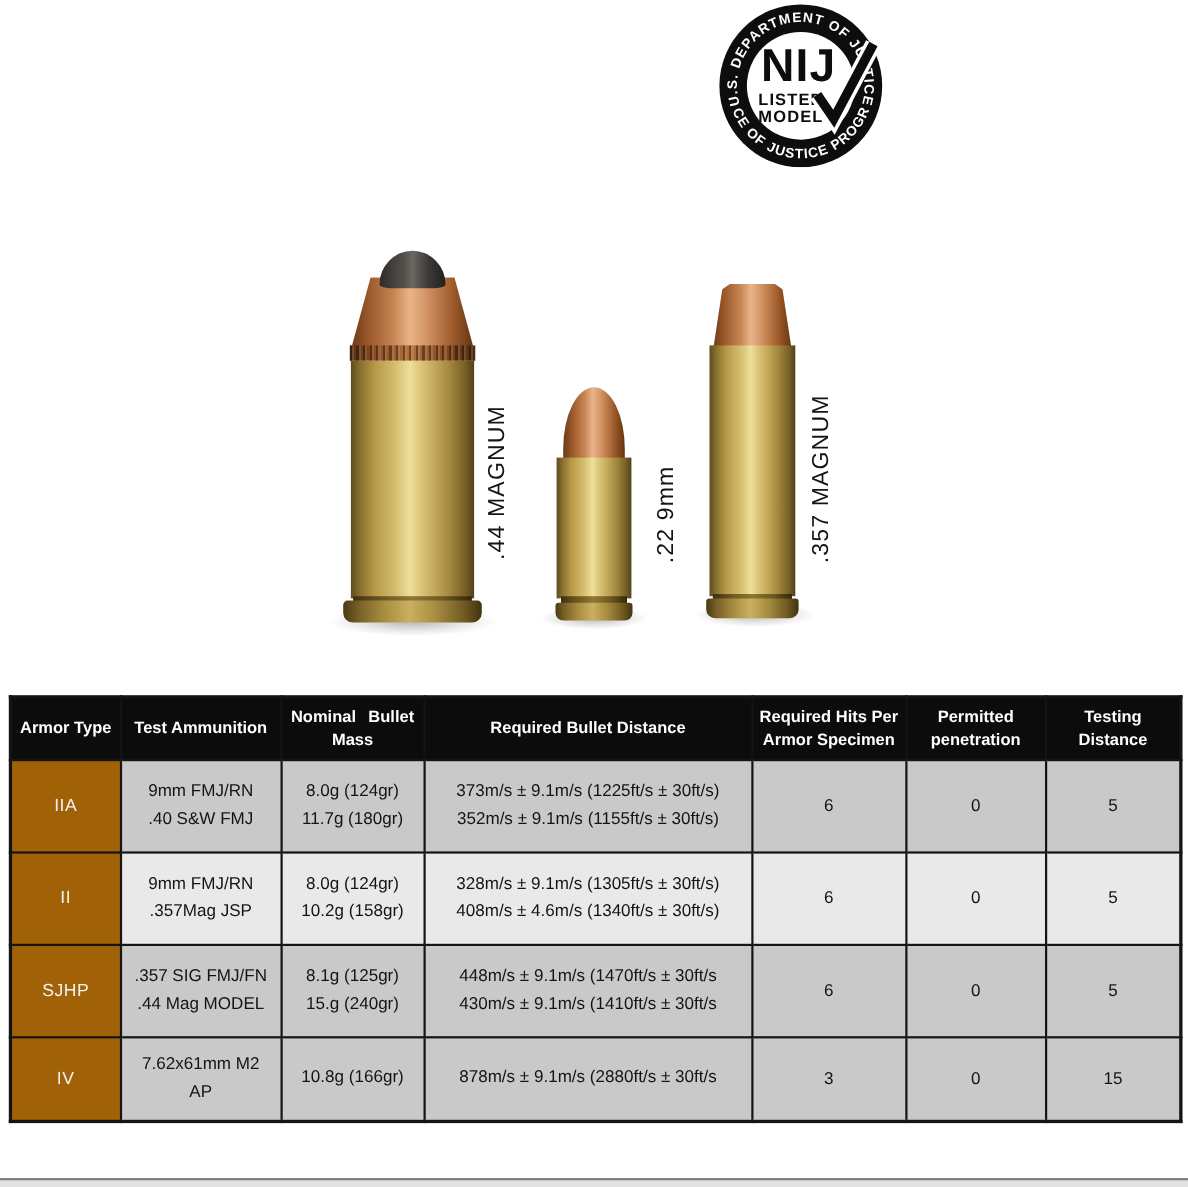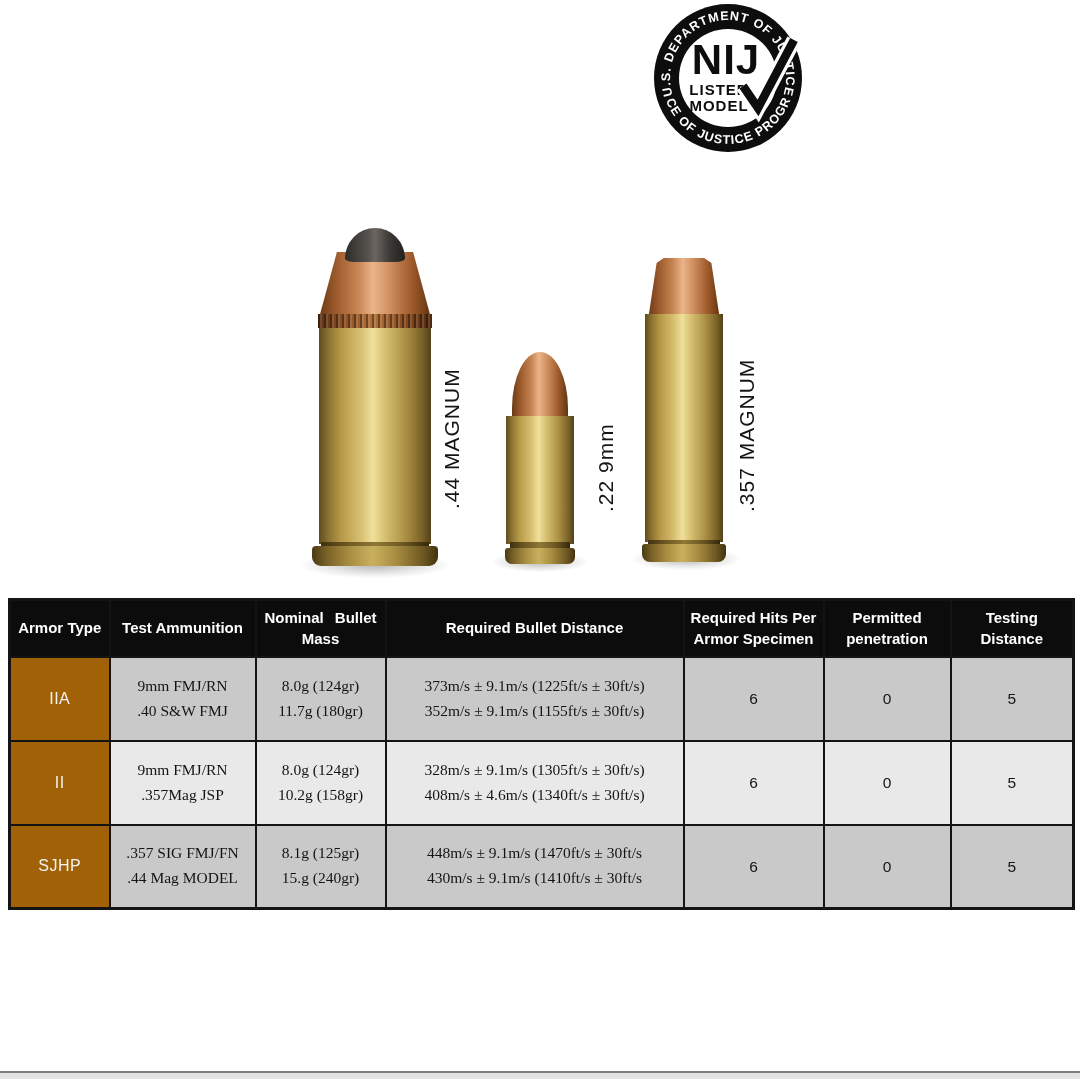--- a/index.html
+++ b/index.html
@@ -20,27 +20,27 @@
   .cannelure:after{content:"";position:absolute;inset:0;background:repeating-linear-gradient(90deg,rgba(0,0,0,.35) 0 2px,rgba(255,255,255,.12) 2px 4px,transparent 4px 6px);}
   .groove{background:linear-gradient(90deg,#3e3010 0%,#6e5822 25%,#8f7734 50%,#6e5822 75%,#352808 100%);}
   .gshadow{position:absolute;background:radial-gradient(ellipse at center,rgba(110,110,110,.5) 0%,rgba(160,160,160,.25) 45%,rgba(255,255,255,0) 72%);}
   
   .vlabel{
     position:absolute;writing-mode:vertical-rl;transform:rotate(180deg);
     font-size:21px;color:#141414;letter-spacing:1px;white-space:nowrap;
     text-align:center;
   }
   
-  .table-wrap{position:absolute;left:8px;top:598px;width:912px;}
+  .table-wrap{position:absolute;left:8px;top:632px;width:912px;}
   table.nij{border-collapse:collapse;width:1064px;table-layout:fixed;border:3px solid #141414;}
   table.nij th, table.nij td{border:2px solid #141414;text-align:center;vertical-align:middle;padding:2px 4px;}
   table.nij thead th{background:#0c0c0c;color:#ffffff;font-size:15px;font-weight:bold;line-height:1.45;}
   table.nij thead th.col-mass{word-spacing:7px;}
   table.nij td{font-size:15.5px;color:#141414;line-height:1.0;}
-  table.nij td .line{margin:4px 0;line-height:1.35;font-family:Liberation Serif, serif;}
+  table.nij td .line{margin:4px 0;line-height:1.35;}
   table.nij td.armor{background:#a16207;color:#f2f2f2;font-weight:normal;font-size:16px;letter-spacing:.5px;}
   tr.row-dark td:not(.armor){background:#c9c9c9;}
   tr.row-light td:not(.armor){background:#e9e9e9;}
   
   .bottom-strip{position:absolute;left:0;top:1071px;width:1080px;height:8px;background:#e2e2e2;border-top:2px solid #7d7d7d;}
 </style>
 </head>
 <body>
 
 <div class="logo">
@@ -167,17 +167,33 @@
             <div class="line">15.g (240gr)</div>
           </td>
           <td>
             <div class="line">448m/s ± 9.1m/s (1470ft/s ± 30ft/s</div>
             <div class="line">430m/s ± 9.1m/s (1410ft/s ± 30ft/s</div>
           </td>
           <td>6</td>
           <td>0</td>
           <td>5</td>
         </tr>
+        <tr class="row-dark" style="height: 77px;">
+          <td class="armor">IV</td>
+          <td>
+            <div class="line">7.62x61mm M2</div>
+            <div class="line">AP</div>
+          </td>
+          <td>
+            <div class="line">10.8g (166gr)</div>
+          </td>
+          <td>
+            <div class="line">878m/s ± 9.1m/s (2880ft/s ± 30ft/s</div>
+          </td>
+          <td>3</td>
+          <td>0</td>
+          <td>15</td>
+        </tr>
       </tbody>
   </table>
 </div>
 
 <div class="bottom-strip"></div>
 
 </body></html>

